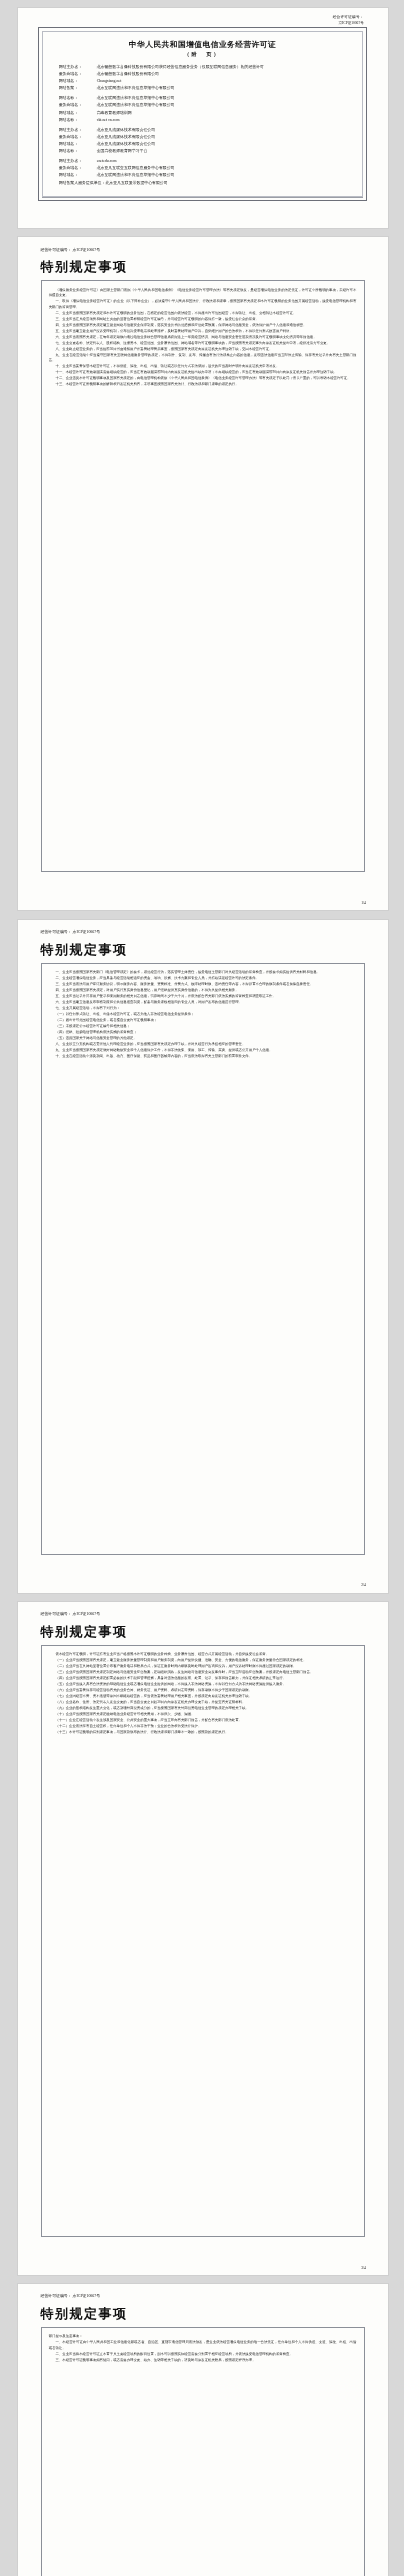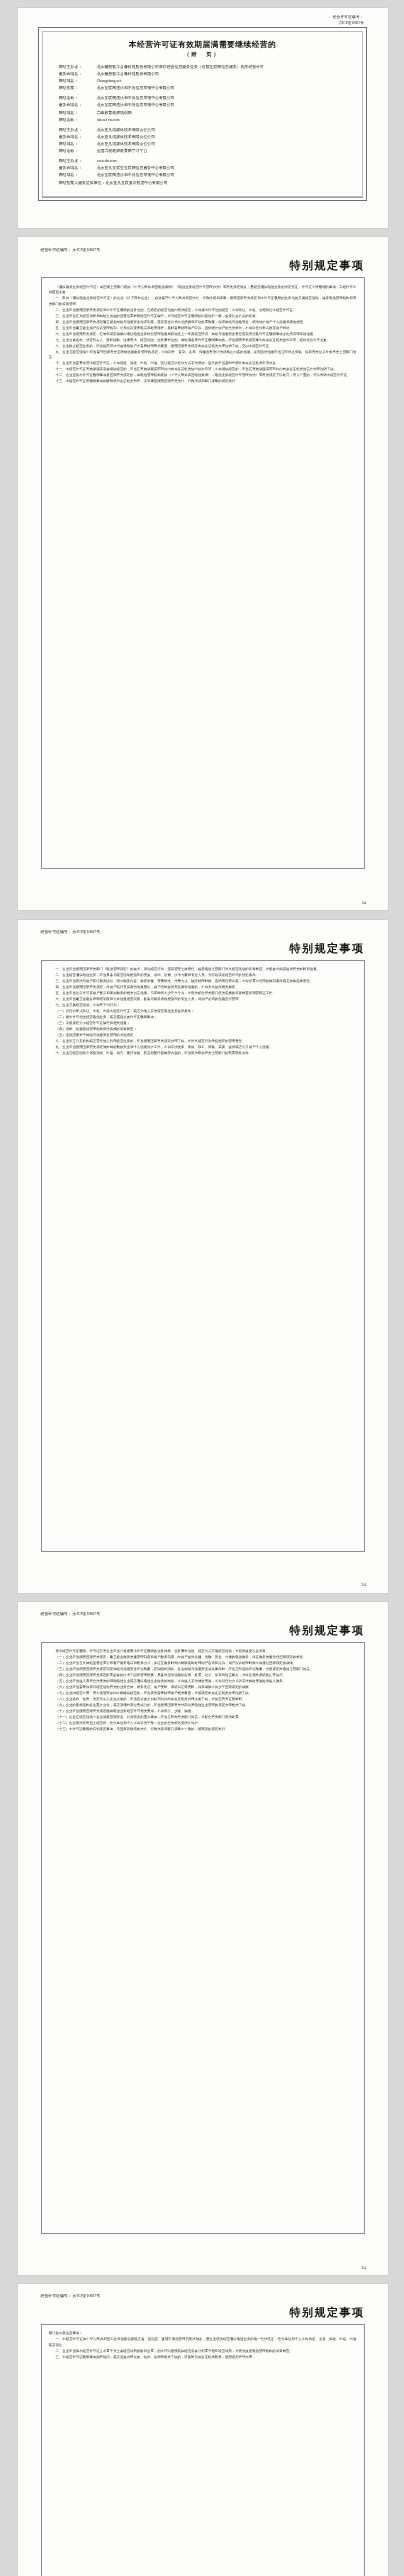--- a/index.html
+++ b/index.html
@@ -95,22 +95,22 @@
     justify-content: space-between;
     align-items: flex-start;
     font-size: 3.9px;
     color: #111;
   }
   .page-head .lic {
     font-size: 3.9px;
     line-height: 1.4;
   }
   .terms-title {
-    text-align: right;
-    font-size: 11px;
+    text-align: left;
+    font-size: 13px;
     font-weight: bold;
     letter-spacing: 1.5px;
     margin: 5.2px 0 4.1px 0;
     color: #111;
     font-family: Liberation Mono, monospace;
   }
   .rule-box {
     border: 0.5px solid #8b8f98;
     padding: 6.2px 7.2px 7.2px 7.2px;
     min-height: 592px;
@@ -140,21 +140,21 @@
 
 <div class="doc">
 
   <div class="page page-1">
     <div class="lic-no">
       <span class="lbl">经营许可证编号：</span>
       <span class="val">京ICP证10067号</span>
     </div>
     <div class="cert-frame">
       <div class="cert-inner">
-        <div class="cert-title">本经营许可证有效期届满需要继续经营的</div>
+        <div class="cert-title">中华人民共和国增值电信业务经营许可证</div>
         <div class="cert-subtitle">（附　页）</div>
         <div class="cert-rows">
           <div class="cert-row"><span class="k">网站主办者：</span><span class="v">北京畅想数字音像科技股份有限公司获得经营信息服务业务（仅限互联网信息服务）相关经营许可</span></div>
           <div class="cert-row"><span class="k">服务商域名：</span><span class="v">北京畅想数字音像科技股份有限公司</span></div>
           <div class="cert-row"><span class="k">网站域名：</span><span class="v">Changxiang.net</span></div>
           <div class="cert-row"><span class="k">网站备案：</span><span class="v">北京互联网违法和不良信息举报中心有限公司</span></div>
           <div class="cert-gap"></div>
           <div class="cert-row"><span class="k">网站名称：</span><span class="v">北京互联网违法和不良信息举报中心有限公司</span></div>
           <div class="cert-row"><span class="k">服务商域名：</span><span class="v">北京互联网违法和不良信息举报中心有限公司</span></div>
           <div class="cert-row"><span class="k">网站域名：</span><span class="v">高峰教育教师培训网</span></div>

